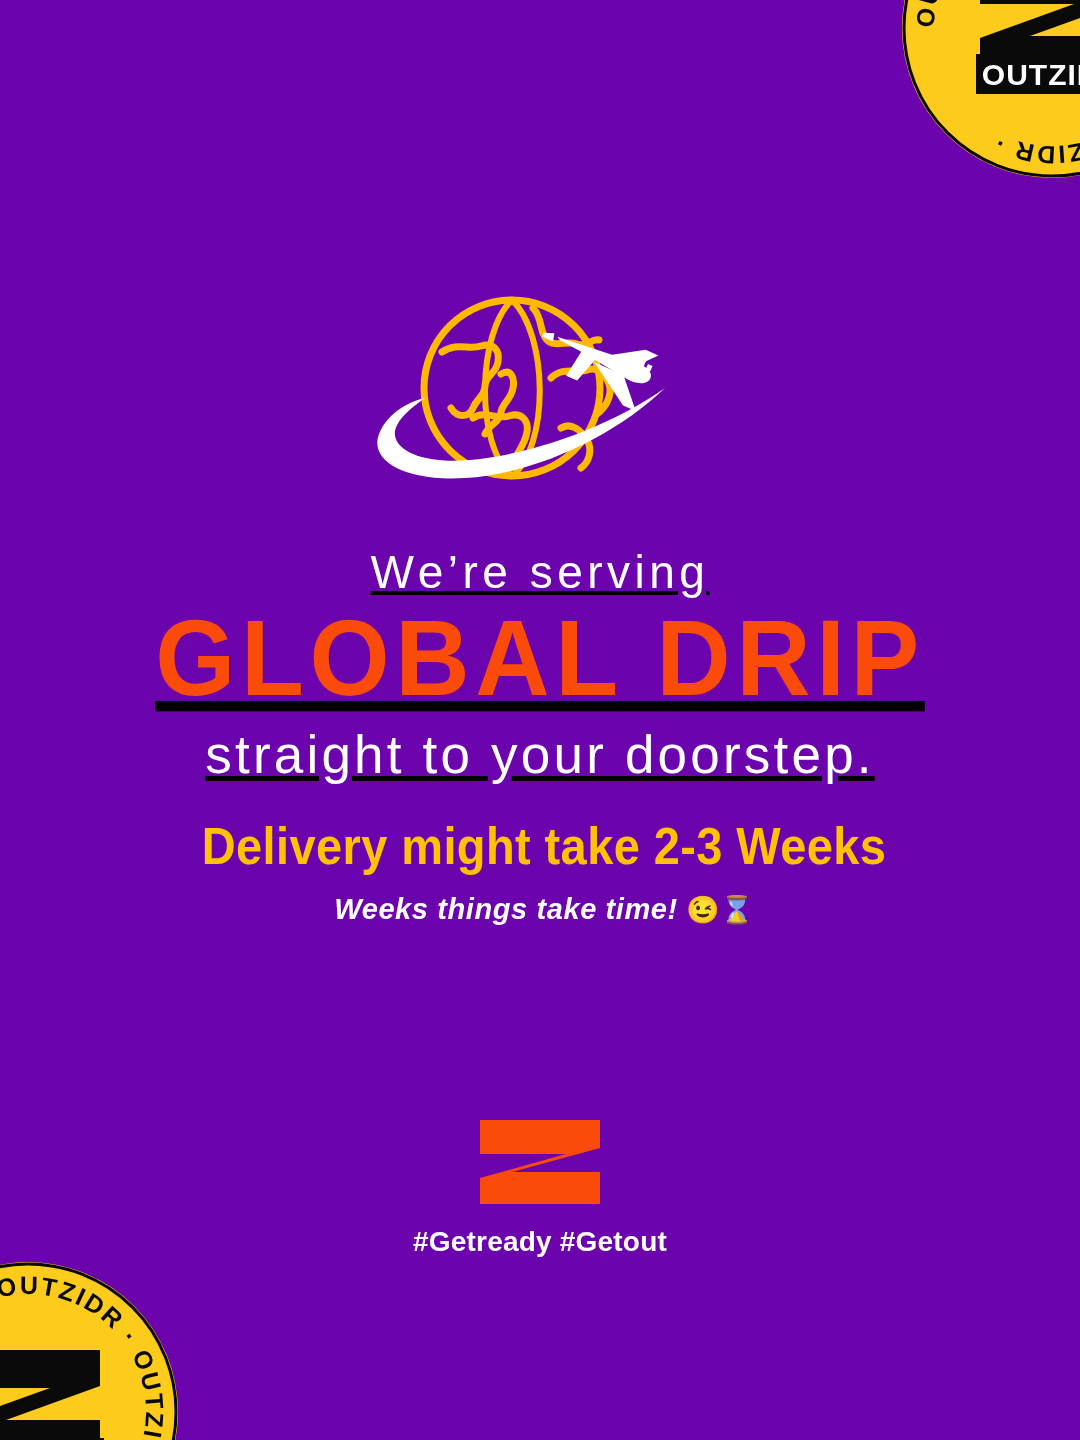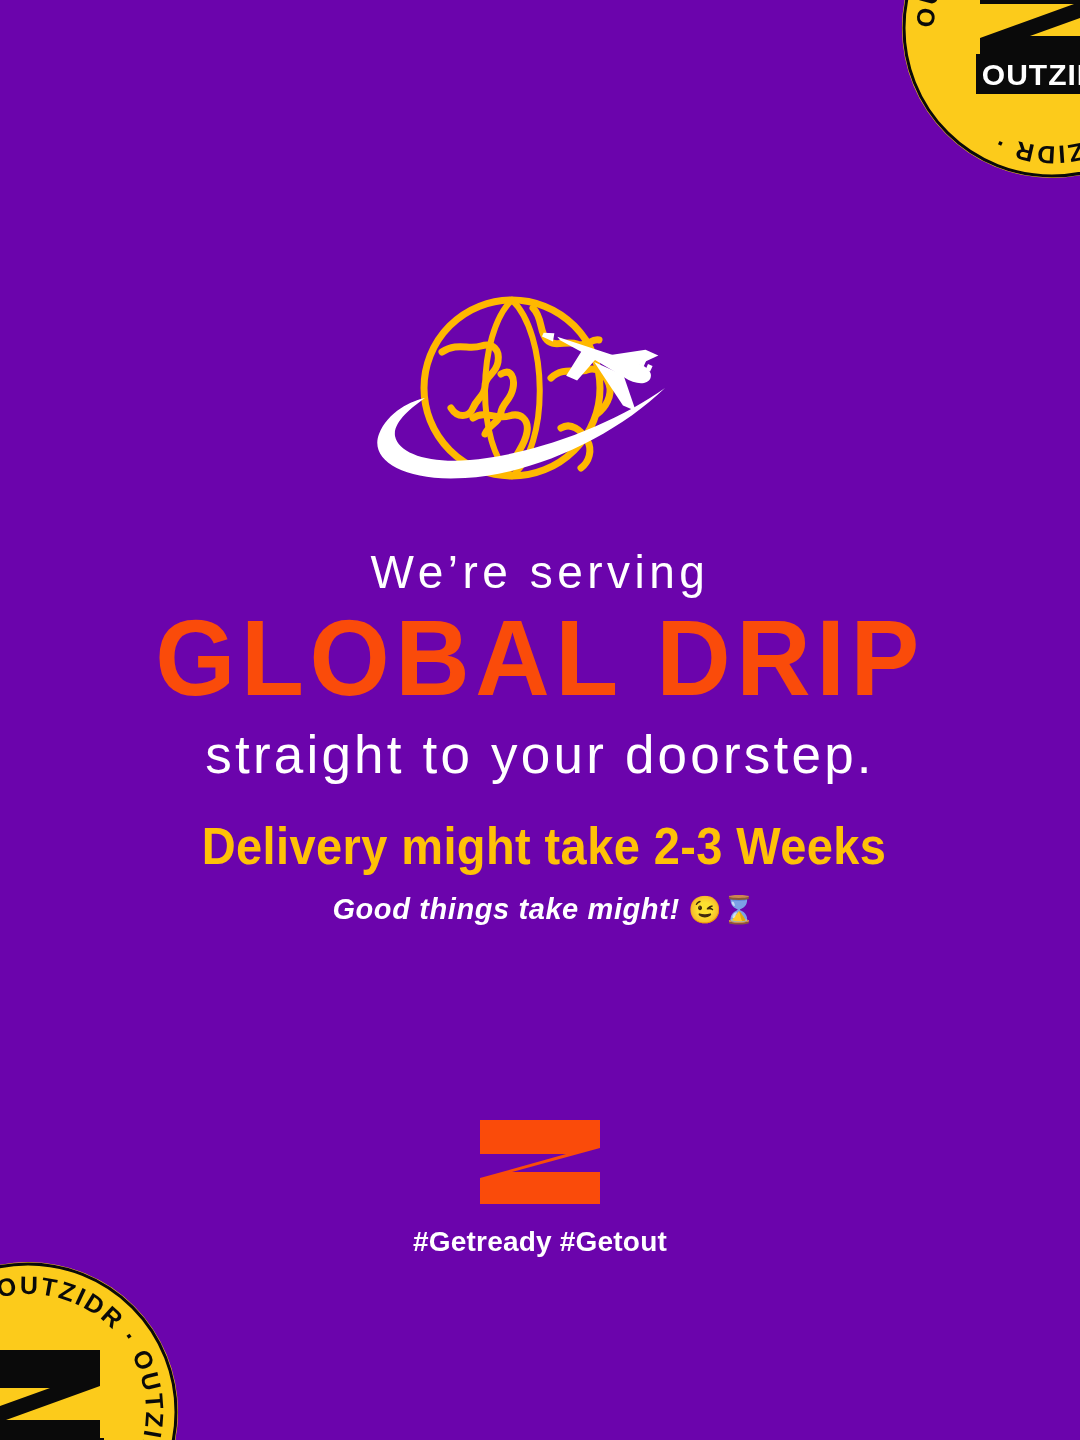--- a/index.html
+++ b/index.html
@@ -53,20 +53,21 @@
   }
   #globe-art svg { display: block; width: 100%; height: 100%; overflow: visible; }
 
   
   #copy {
     position: absolute;
     left: 0;
     right: 0;
     top: 548px;
     text-align: center;
+    text-decoration: underline;
   }
   .line-serving {
     color: #ffffff;
     font-size: 46px;
     font-weight: 400;
     letter-spacing: 4.5px;
     line-height: 1.08;
     margin: 0;
   }
   .line-headline {
@@ -223,21 +224,21 @@
   </div>
 
   <div id="copy">
     <p class="line-serving">We’re serving</p>
     <p class="line-headline">GLOBAL DRIP</p>
     <p class="line-doorstep">straight to your doorstep.</p>
   </div>
 
   <div id="delivery">
     <p class="line-delivery">Delivery might take 2-3 Weeks</p>
-    <p class="line-goodthings"><span>Good things take might!</span> <span class="emoji">😉⌛</span></p>
+    <p class="line-goodthings"><span>Weeks things take time!</span> <span class="emoji">😉⌛</span></p>
   </div>
 
   <div id="footer">
     <div id="zmark">
       <svg viewBox="0 0 120 84" aria-hidden="true">
         <polygon points="0,0 120,0 120,28 32,52 120,52 120,84 0,84 0,58 86,34 0,34" fill="#FA4B0A"></polygon>
       </svg>
     </div>
     <p class="line-hashtags">#Getready #Getout</p>
   </div>

